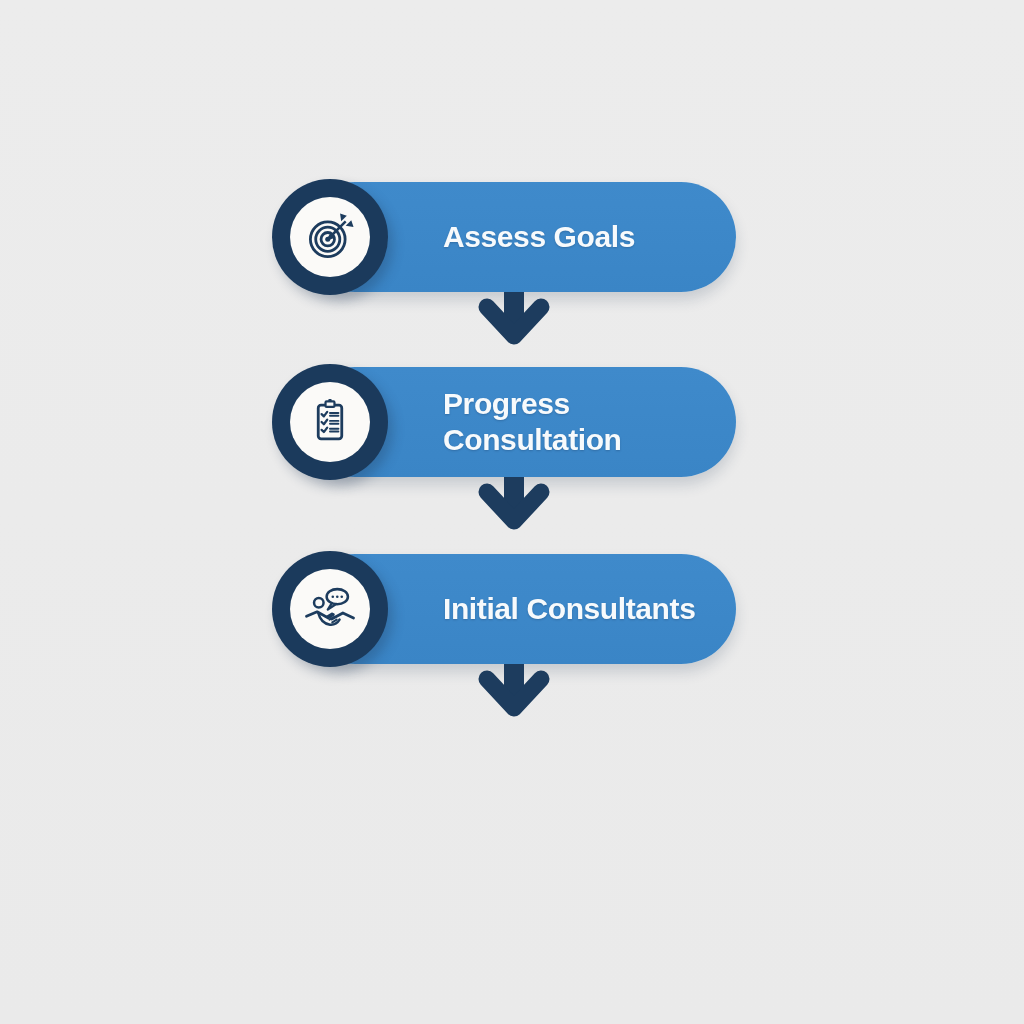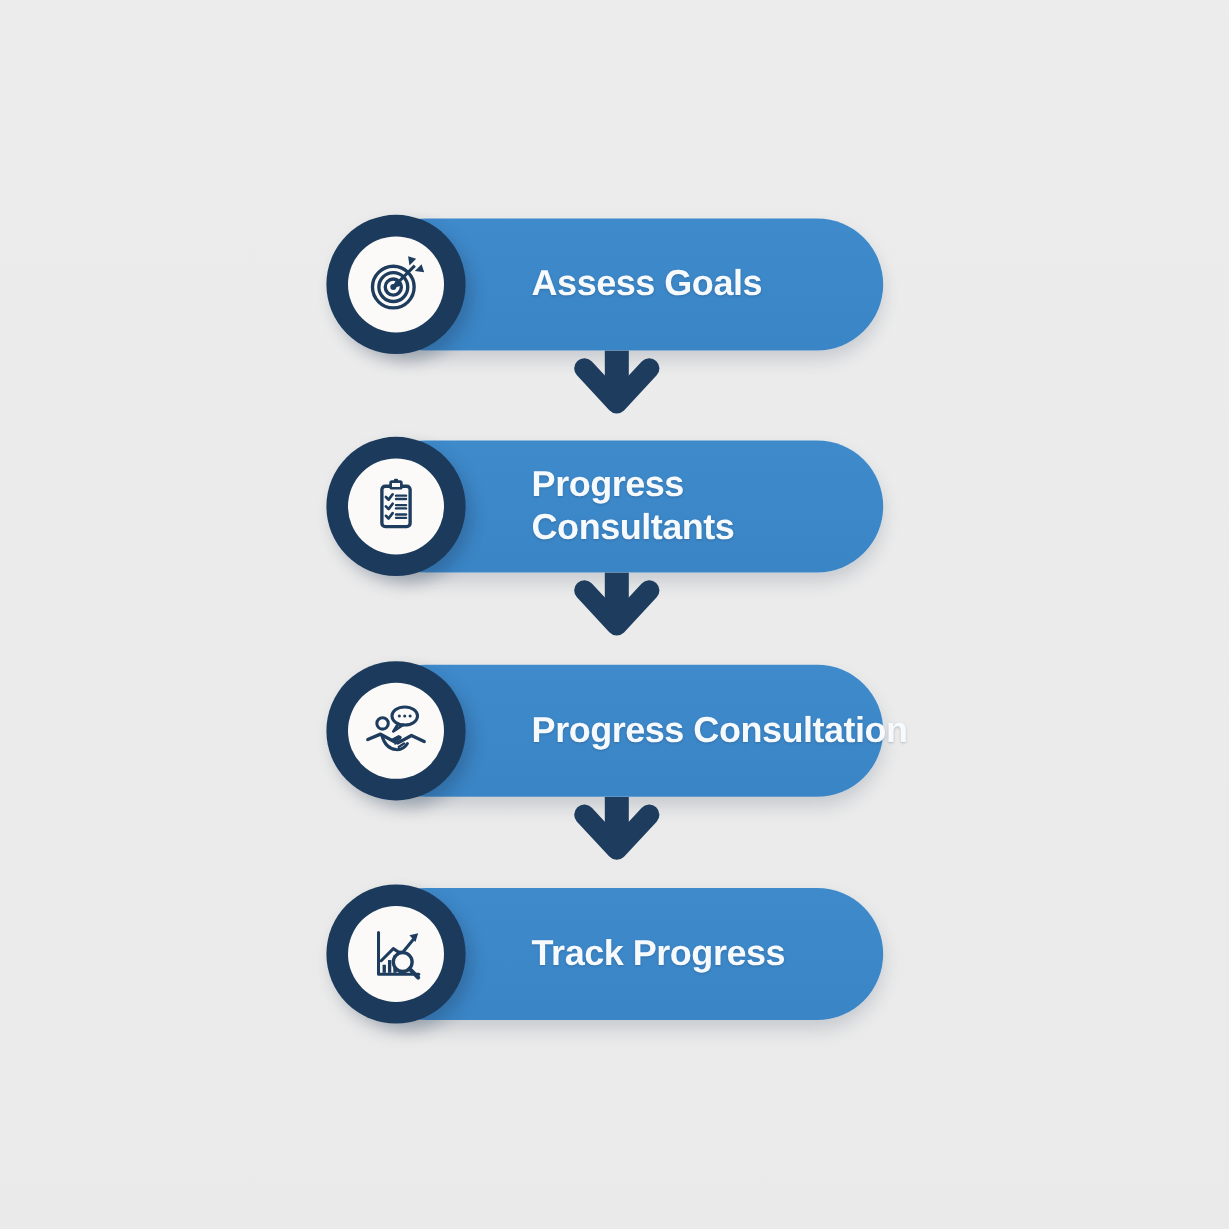--- a/index.html
+++ b/index.html
@@ -123,21 +123,21 @@
 
   <svg class="connector conn-1" viewBox="0 0 76 60">
     <rect x="28" y="0" width="20" height="34" fill="#1d3c5e"></rect>
     <polyline points="11,15 38,44 65,15" stroke="#1d3c5e" stroke-width="17" fill="none" stroke-linecap="round" stroke-linejoin="round"></polyline>
   </svg>
 
   <div class="step step-2">
     <div class="pill">
       <div class="label">
         <span>Progress</span>
-        <span>Consultants</span>
+        <span>Consultation</span>
       </div>
     </div>
     <div class="badge">
       <div class="badge-inner">
         <svg viewBox="0 0 100 100" fill="none" stroke="#1d3c5e">
           <rect x="29" y="20" width="42" height="60" rx="5" stroke-width="5"></rect>
           <rect x="47" y="9" width="6" height="7" rx="1.5" fill="#1d3c5e" stroke="none"></rect>
           <rect x="42" y="13" width="16" height="10" rx="2" fill="#fbfaf8" stroke-width="4"></rect>
           <polyline points="35,36 39,40 45,32" stroke-width="4" stroke-linecap="round" stroke-linejoin="round"></polyline>
           <line x1="50" y1="34" x2="65" y2="34" stroke-width="3.5" stroke-linecap="round"></line>
@@ -154,21 +154,21 @@
   </div>
 
   <svg class="connector conn-2" viewBox="0 0 76 60">
     <rect x="28" y="0" width="20" height="34" fill="#1d3c5e"></rect>
     <polyline points="11,15 38,44 65,15" stroke="#1d3c5e" stroke-width="17" fill="none" stroke-linecap="round" stroke-linejoin="round"></polyline>
   </svg>
 
   <div class="step step-3">
     <div class="pill">
       <div class="label">
-        <span>Progress Consultation</span>
+        <span>Initial Consultants</span>
       </div>
     </div>
     <div class="badge">
       <div class="badge-inner">
         <svg viewBox="0 0 100 100" fill="none" stroke="#1d3c5e">
           <ellipse cx="63" cy="28" rx="19" ry="13.5" stroke-width="4.5"></ellipse>
           <path d="M53,40 L46,51 L61,41" stroke-width="4" stroke-linecap="round" stroke-linejoin="round"></path>
           <circle cx="55" cy="28" r="2.3" fill="#1d3c5e" stroke="none"></circle>
           <circle cx="63" cy="28" r="2.3" fill="#1d3c5e" stroke="none"></circle>
           <circle cx="71" cy="28" r="2.3" fill="#1d3c5e" stroke="none"></circle>
@@ -182,36 +182,14 @@
         </svg>
       </div>
     </div>
   </div>
 
   <svg class="connector conn-3" viewBox="0 0 76 60">
     <rect x="28" y="0" width="20" height="34" fill="#1d3c5e"></rect>
     <polyline points="11,15 38,44 65,15" stroke="#1d3c5e" stroke-width="17" fill="none" stroke-linecap="round" stroke-linejoin="round"></polyline>
   </svg>
 
-  <div class="step step-4">
-    <div class="pill">
-      <div class="label">
-        <span>Track Progress</span>
-      </div>
-    </div>
-    <div class="badge">
-      <div class="badge-inner">
-        <svg viewBox="0 0 100 100" fill="none" stroke="#1d3c5e">
-          <path d="M24,18 L24,80 L84,80" stroke-width="4.5" stroke-linecap="round" stroke-linejoin="round"></path>
-          <rect x="30" y="66" width="5" height="12" fill="#1d3c5e" stroke="none"></rect>
-          <rect x="38" y="59" width="5" height="19" fill="#1d3c5e" stroke="none"></rect>
-          <rect x="46" y="52" width="5" height="26" fill="#1d3c5e" stroke="none"></rect>
-          <rect x="54" y="45" width="5" height="33" fill="#1d3c5e" stroke="none"></rect>
-          <path d="M28,60 L46,42 L58,50 L76,28" stroke-width="4.5" stroke-linecap="round" stroke-linejoin="round"></path>
-          <polygon points="83,19 70,22 79,32" fill="#1d3c5e" stroke="none"></polygon>
-          <circle cx="60" cy="62" r="14" fill="#fbfaf8" stroke-width="5"></circle>
-          <line x1="70" y1="72" x2="83" y2="85" stroke-width="6" stroke-linecap="round"></line>
-        </svg>
-      </div>
-    </div>
-  </div>
 
 </div>
 
 </body></html>

